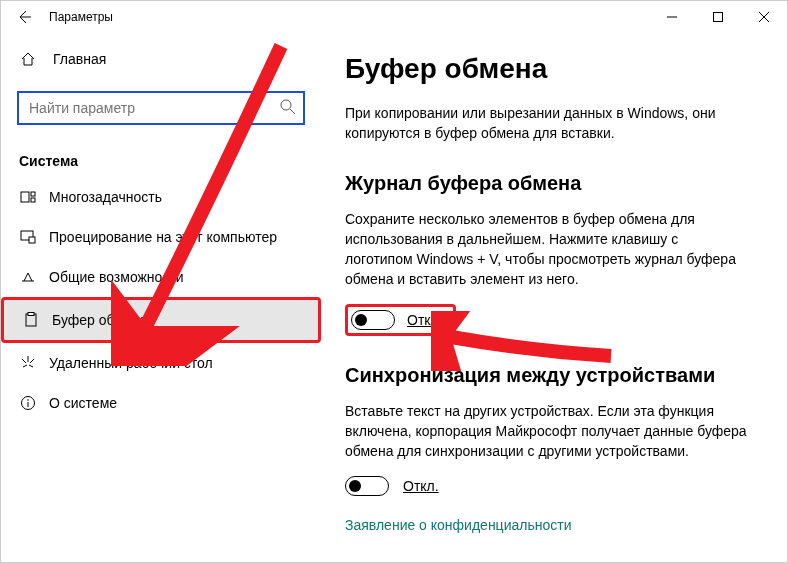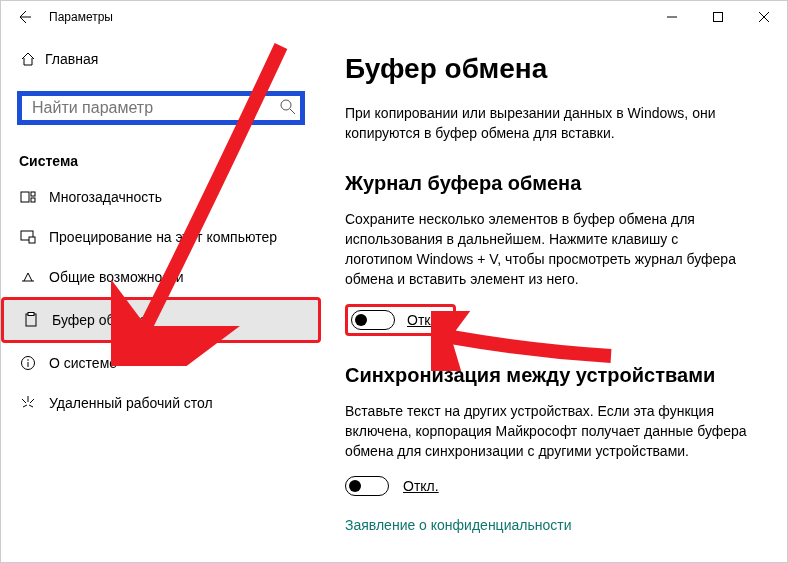--- a/index.html
+++ b/index.html
@@ -6,24 +6,24 @@
   body { background: #fff; width: 788px; height: 563px; overflow: hidden; position: relative; border:1px solid #ccc;}
   .titlebar { height: 32px; display: flex; align-items: center; justify-content: space-between; padding-left: 8px; }
   .titlebar-left { display:flex; align-items:center; gap:10px;}
   .back-btn { width:30px; height:30px; display:flex; align-items:center; justify-content:center; cursor:pointer;}
   .app-title { font-size: 12px; color:#000;}
   .win-controls { display:flex; }
   .win-btn { width:46px; height:32px; display:flex; align-items:center; justify-content:center; cursor:pointer;}
   .win-btn svg { stroke:#000; }
   .main { display:flex; height: calc(100% - 32px); }
   .sidebar { width: 320px; padding: 10px 0 0 0; overflow-y:auto;}
-  .home-row { display:flex; align-items:center; gap:8px; padding: 8px 18px; font-size:14px; cursor:pointer;}
+  .home-row { display:flex; align-items:center; gap:16px; padding: 8px 18px; font-size:14px; cursor:pointer;}
   .home-row .icon { width:18px; display:flex; justify-content:center;}
   .search-box { margin: 16px 16px 6px 16px; position:relative;}
-  .search-box input { width:100%; height:34px; border:5px solid #1d4ed8; padding:0 34px 0 10px; font-size:16px; outline:none; background:#fff;}
+  .search-box input { width:100%; height:34px; border:2px solid #1d4ed8; padding:0 34px 0 10px; font-size:14px; outline:none; background:#fff;}
   .search-box .sicon { position:absolute; right:8px; top:7px;}
   .group-title { padding: 22px 18px 8px 18px; font-size:14px; font-weight:600;}
   .nav-item { display:flex; align-items:center; gap:12px; padding: 12px 18px; font-size:14px; cursor:pointer;}
   .nav-item .icon { width:18px; display:flex; justify-content:center; align-items:center;}
   .nav-item.selected { background:#e6e6e6; }
   .highlight-box { border:3px solid #ed1c24; border-radius:4px;}
 
   .content { flex:1; padding: 20px 40px 20px 24px; overflow-y:auto;}
   .content h1 { font-size:28px; font-weight:600; margin-bottom:18px;}
   .content p { font-size:14px; color:#000; line-height:1.45; margin-bottom:14px; max-width:420px;}
@@ -131,39 +131,39 @@
             <rect x="3" y="2" width="10" height="12" fill="none" stroke="#000"></rect>
             <rect x="5" y="0.5" width="6" height="3" fill="#fff" stroke="#000"></rect>
           </svg>
         </span>
       <span>Буфер обмена</span>
     </div>
 
     <div class="nav-item">
       <span class="icon">
           <svg width="16" height="16" viewBox="0 0 16 16">
-            <circle cx="8" cy="8" r="6.5" fill="none" stroke="#000"></circle>
-            <circle cx="8" cy="5" r="0.8" fill="#000"></circle>
-            <line x1="8" y1="7" x2="8" y2="12" stroke="#000"></line>
-          </svg>
-        </span>
-      <span>О системе</span>
-    </div>
-
-    <div class="nav-item">
-      <span class="icon">
-          <svg width="16" height="16" viewBox="0 0 16 16">
             <line x1="8" y1="1" x2="8" y2="7" stroke="#000"></line>
             <line x1="2" y1="4" x2="6" y2="8" stroke="#000"></line>
             <line x1="14" y1="4" x2="10" y2="8" stroke="#000"></line>
             <line x1="3" y1="12" x2="7" y2="10" stroke="#000"></line>
             <line x1="13" y1="12" x2="9" y2="10" stroke="#000"></line>
           </svg>
         </span>
       <span>Удаленный рабочий стол</span>
+    </div>
+
+    <div class="nav-item">
+      <span class="icon">
+          <svg width="16" height="16" viewBox="0 0 16 16">
+            <circle cx="8" cy="8" r="6.5" fill="none" stroke="#000"></circle>
+            <circle cx="8" cy="5" r="0.8" fill="#000"></circle>
+            <line x1="8" y1="7" x2="8" y2="12" stroke="#000"></line>
+          </svg>
+        </span>
+      <span>О системе</span>
     </div>
   </div>
 
   <div class="content">
     <h1>Буфер обмена</h1>
     <p>При копировании или вырезании данных в Windows, они копируются в буфер обмена для вставки.</p>
 
     <h2>Журнал буфера обмена</h2>
     <p>Сохраните несколько элементов в буфер обмена для использования в дальнейшем. Нажмите клавишу с логотипом Windows + V, чтобы просмотреть журнал буфера обмена и вставить элемент из него.</p>
     <div class="toggle-highlight">

